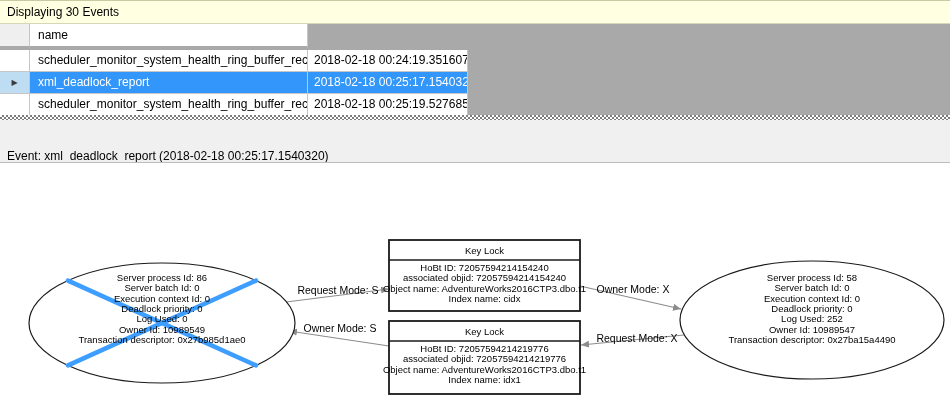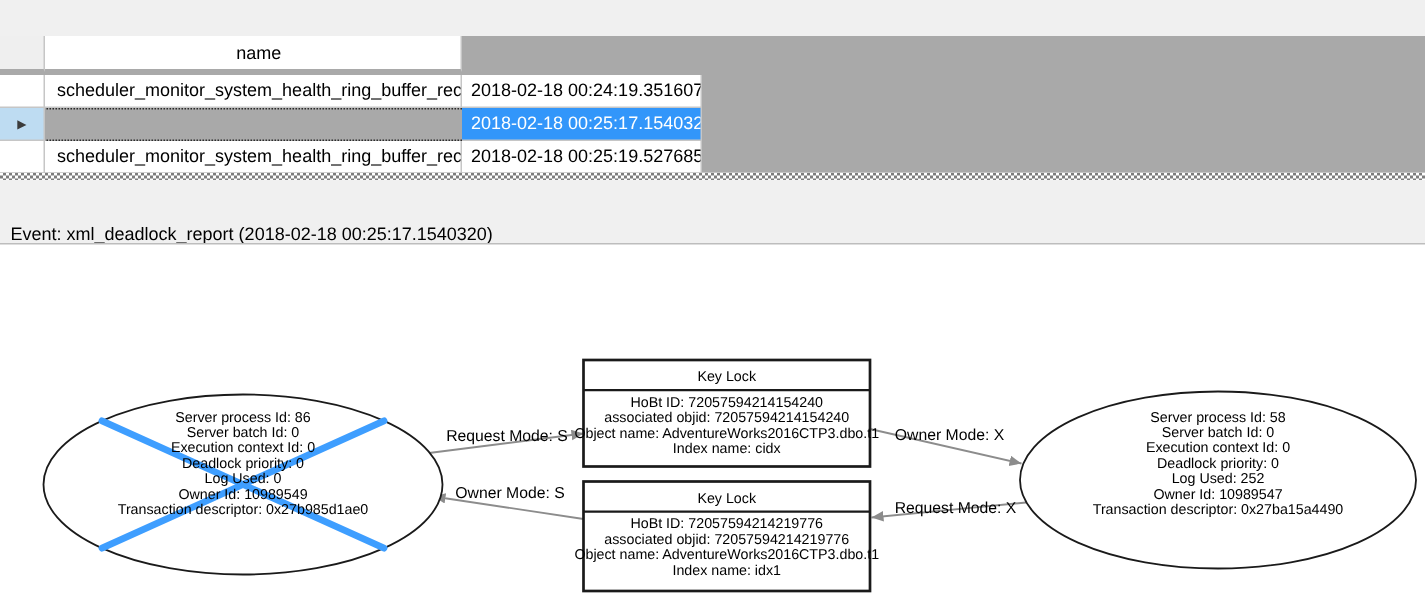--- a/index.html
+++ b/index.html
@@ -10,21 +10,21 @@
   #infobar { position:absolute; left:0; top:0; width:950px; height:24px;
     background:#FFFFE1; border-top:1px solid #C9C9A3; border-bottom:1px solid #D6D6B8;
     font-size:12px; color:#000; line-height:22px; padding-left:7px; }
 
   
   #tablearea { position:absolute; left:0; top:24px; width:950px; height:91px; background:#A9A9A9; }
   #grid { position:absolute; left:0; top:0; width:468px; height:91px; font-size:12px; }
   .hdr-row { position:absolute; left:0; top:0; height:24px; width:468px; }
   .hdr-cell { position:absolute; top:0; height:24px; background:#FFFFFF;
     border-right:1px solid #C6C6C6; border-bottom:2px solid #A9A9A9;
-    line-height:22px; padding-left:8px; color:#000;text-align:center; }
+    line-height:22px; padding-left:8px; color:#000; }
   .hdr-gutter { left:0; width:30px; background:#EFEFEF; }
   .hdr-name { left:30px; width:278px; }
   .hdr-ts { left:308px; width:160px; }
   .row { position:absolute; left:0; width:468px; height:22px; }
   .cell { position:absolute; top:0; height:100%; background:#fff;
     border-right:1px solid #C6C6C6; border-bottom:1px solid #C6C6C6;
     line-height:21px; white-space:nowrap; overflow:hidden; }
   .gutter { left:0; width:30px; text-align:center; font-size:8px; color:#3b3b3b; }
   .cname { left:30px; width:278px; padding-left:8px; }
   .cts { left:308px; width:160px; padding-left:6px; }
@@ -53,35 +53,37 @@
   #canvas { position:absolute; left:0; top:162px; width:950px; height:238px;
     background:#FFFFFF; border-top:1px solid #BDBDBD; }
   #graph-svg { display:block; }
   #graph-svg text { font-family:"Liberation Sans", sans-serif; fill:#000; }
 </style>
 </head>
 <body>
 
 <div id="app">
 
+  <div id="infobar">Displaying 30 Events</div>
 
   <div id="tablearea">
     <div id="grid">
       <div class="hdr-row">
         <div class="hdr-cell hdr-gutter"></div>
         <div class="hdr-cell hdr-name">name</div>
       </div>
       <div id="rows-container">
           <div class="row" style="top: 26px;">
             <div class="cell gutter"></div>
             <div class="cell cname">scheduler_monitor_system_health_ring_buffer_recorded</div>
             <div class="cell cts">2018-02-18 00:24:19.3516078</div>
           </div>
           <div class="row selected" style="top: 48px;">
             <div class="cell gutter">▶</div>
+            <div class="cell cname">xml_deadlock_report</div>
             <div class="cell cts">2018-02-18 00:25:17.1540320</div>
           </div>
           <div class="row" style="top: 70px;">
             <div class="cell gutter"></div>
             <div class="cell cname">scheduler_monitor_system_health_ring_buffer_recorded</div>
             <div class="cell cts">2018-02-18 00:25:19.5276859</div>
           </div>
         </div>
     </div>
   </div>

